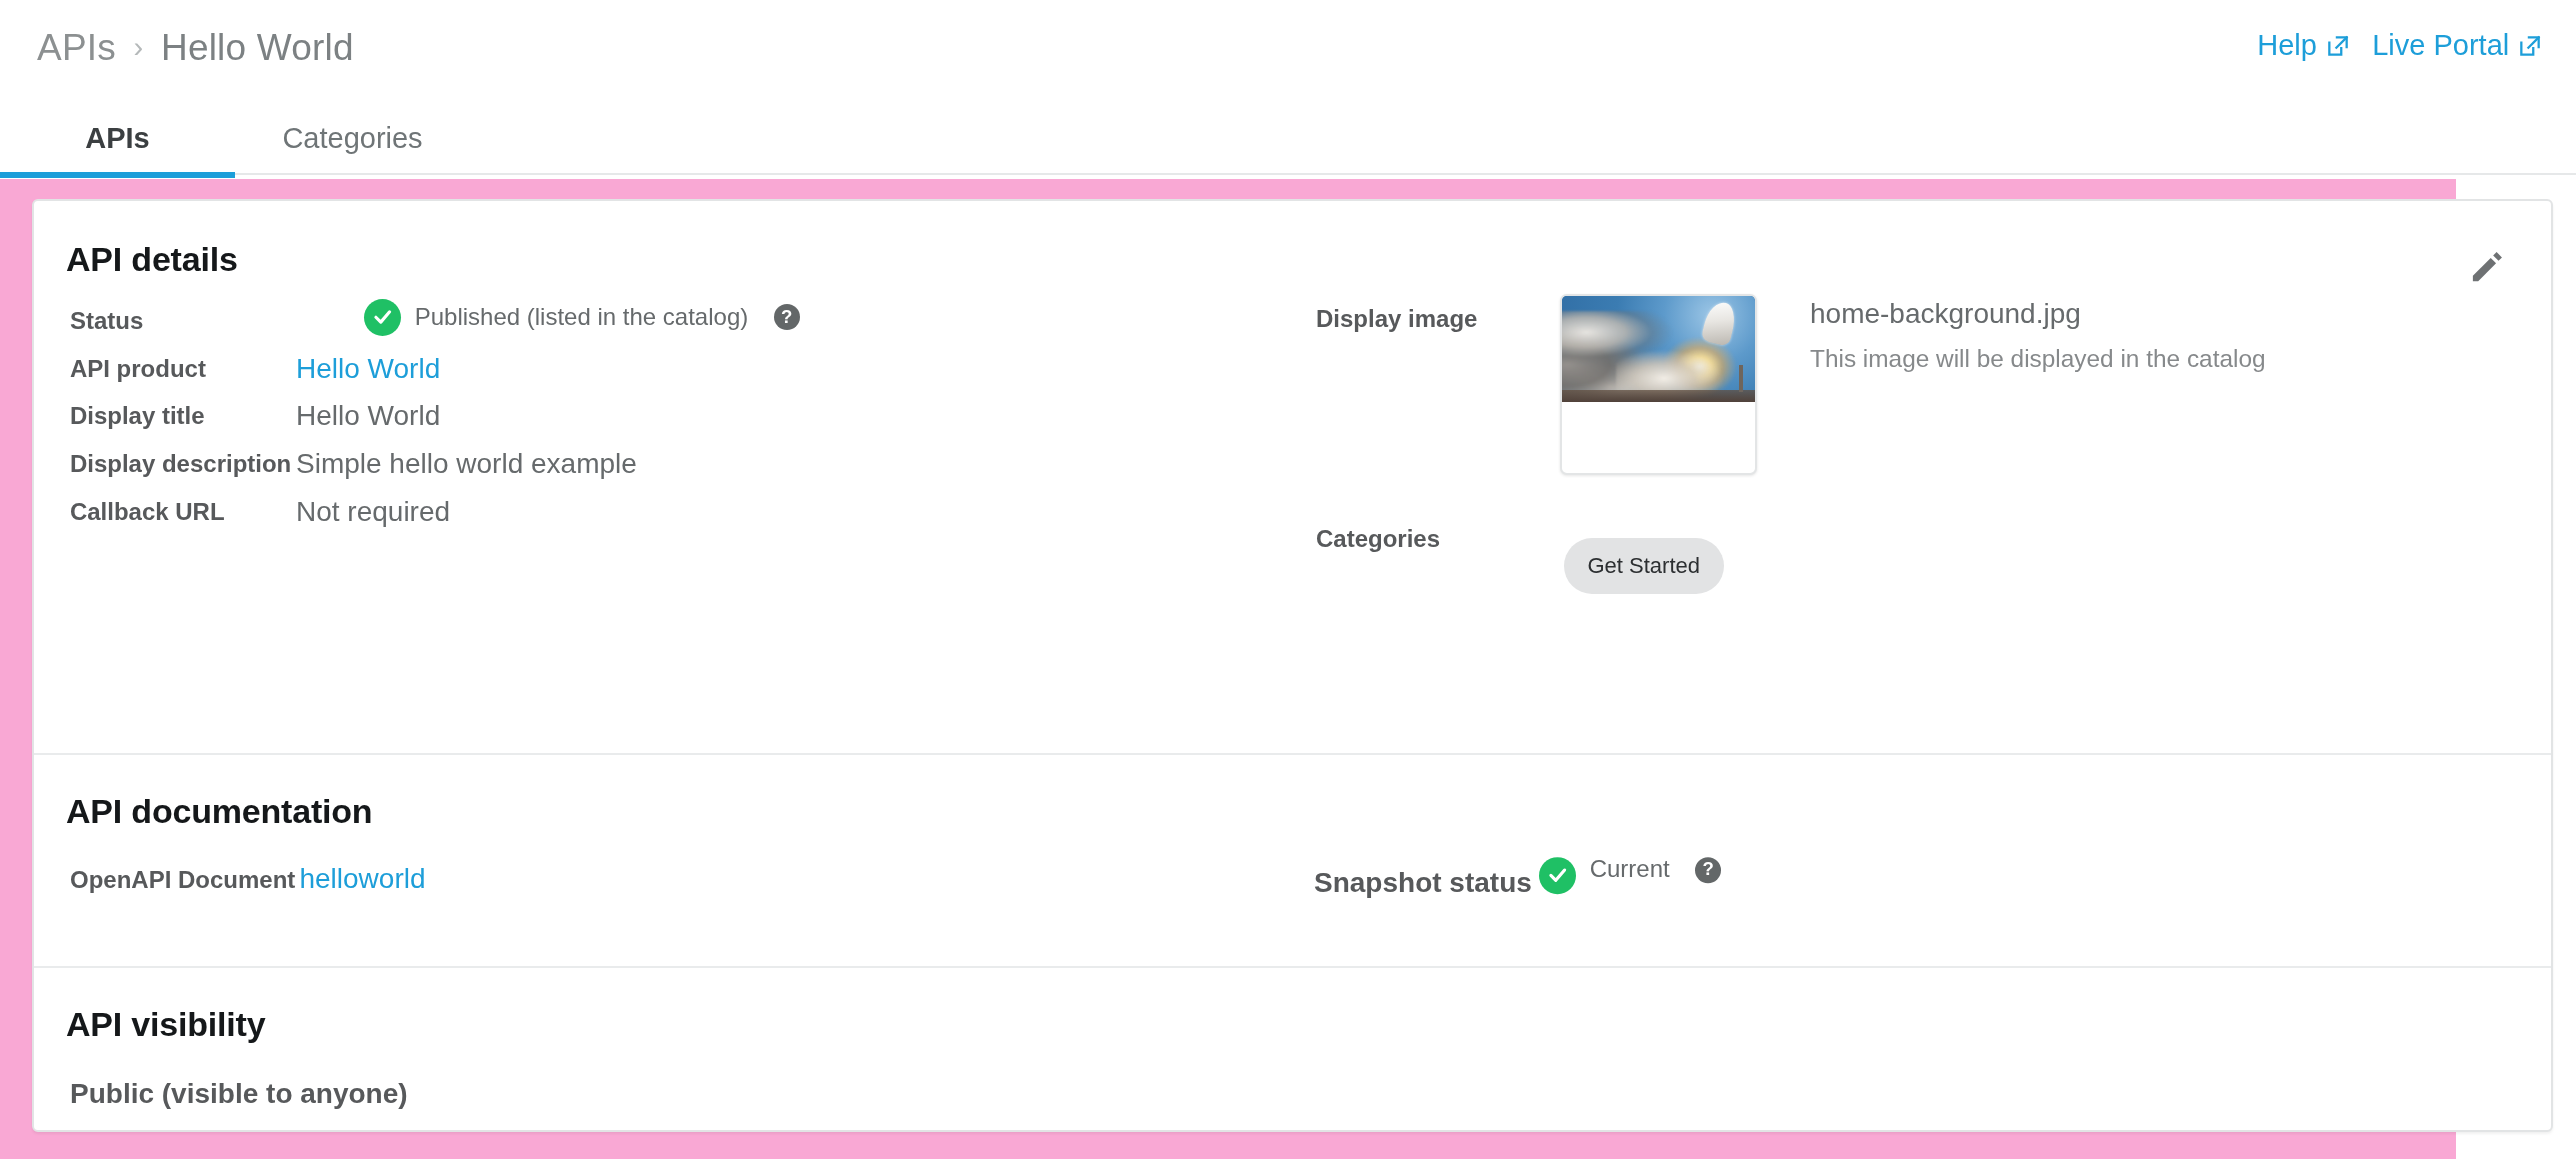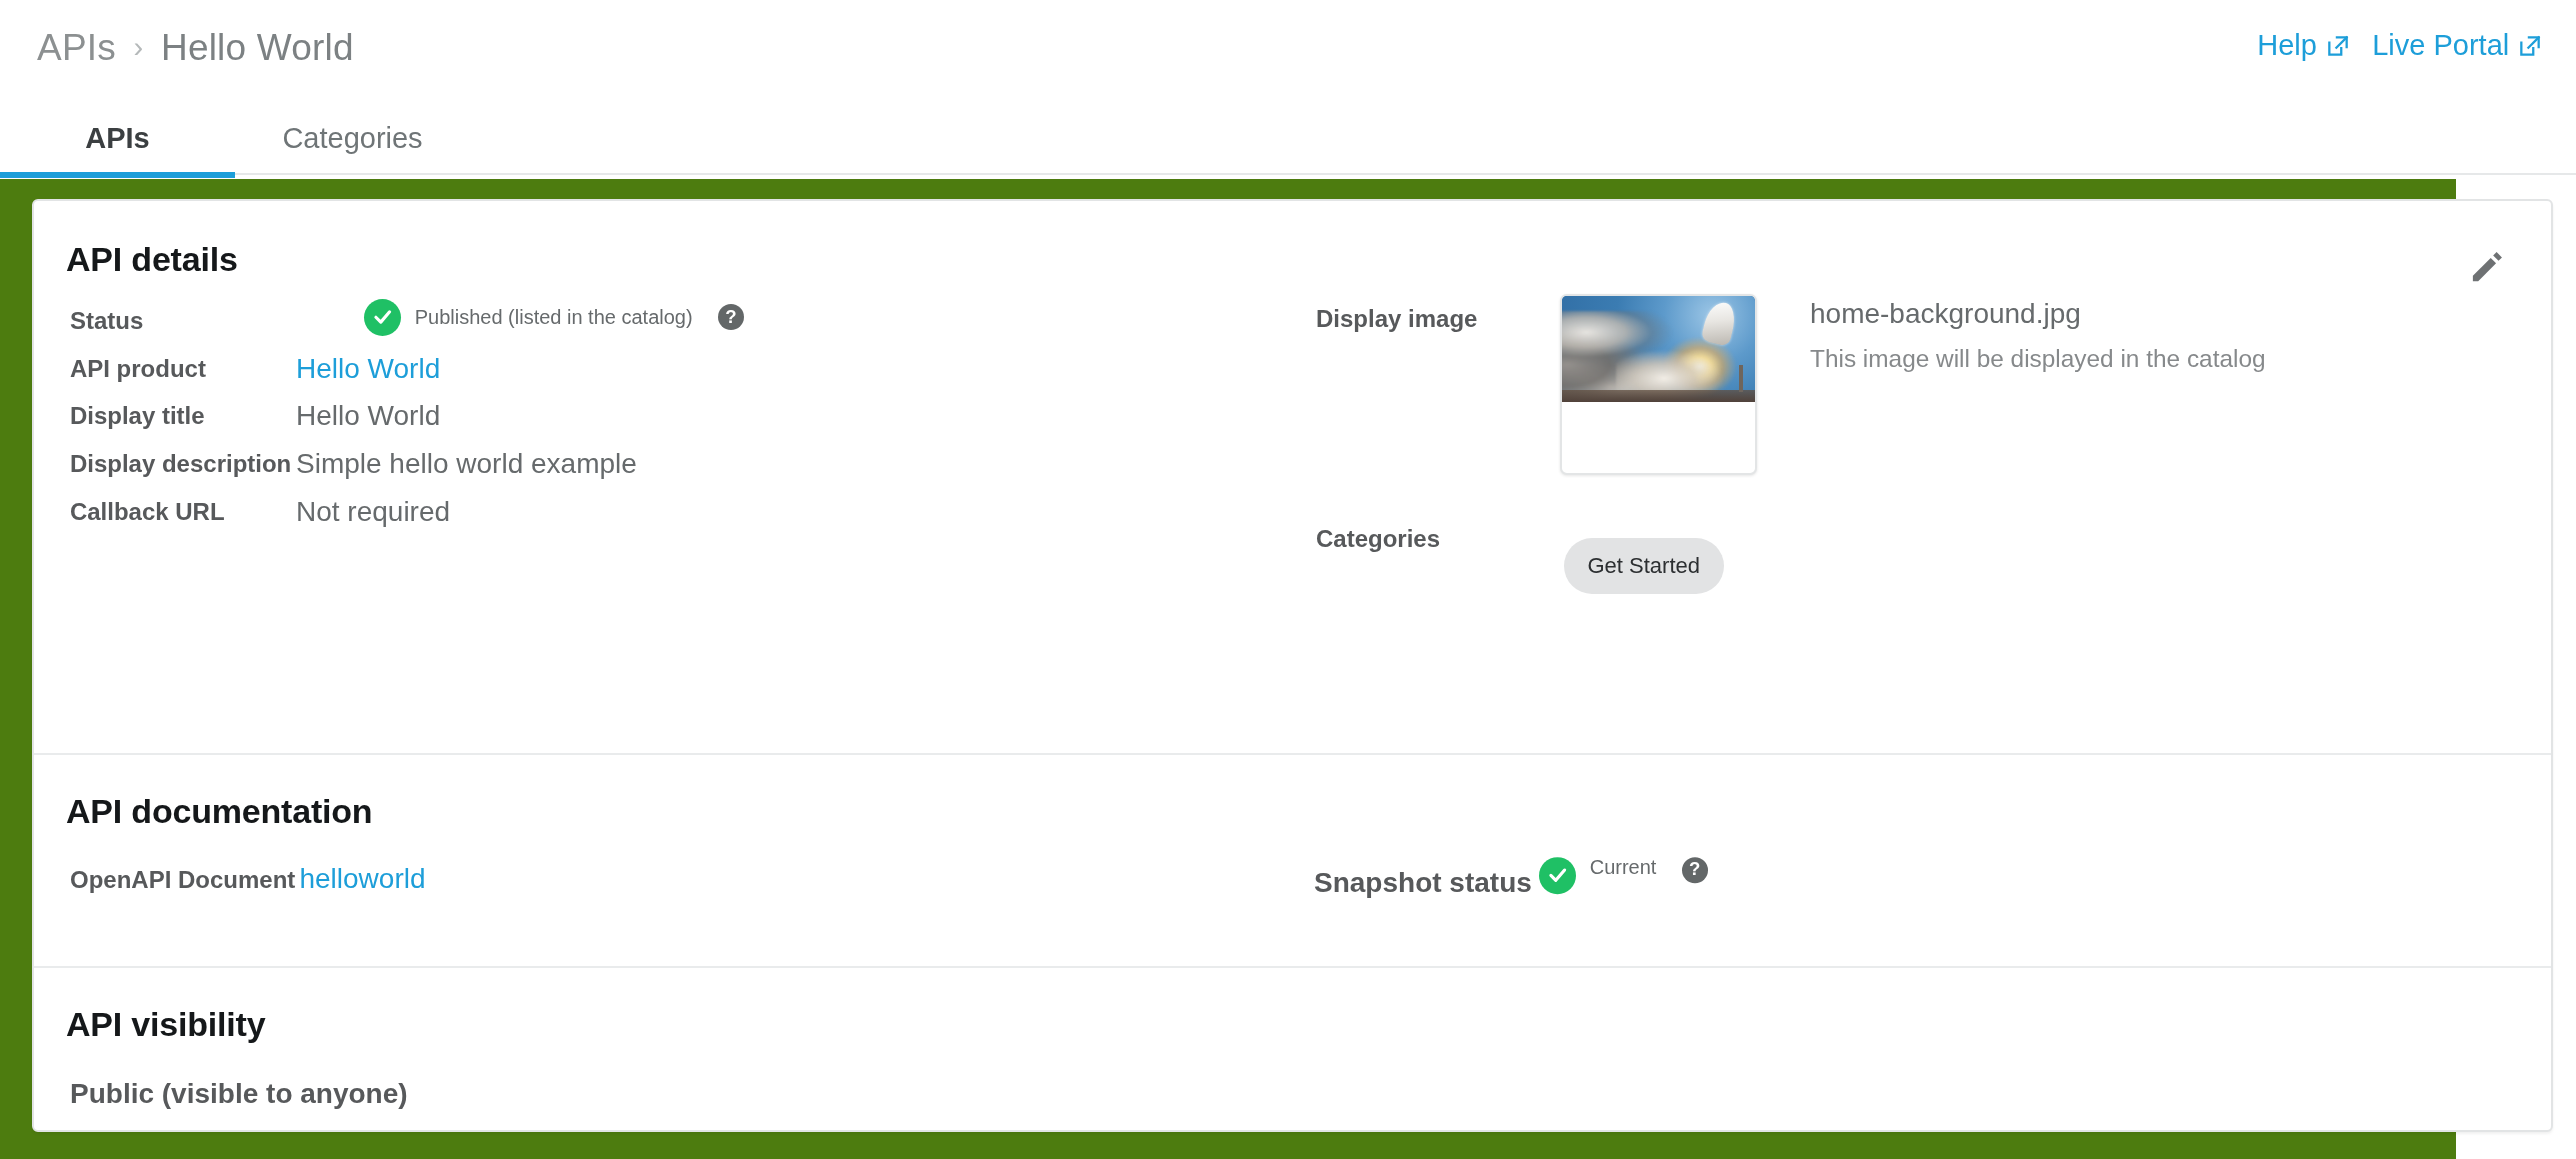--- a/index.html
+++ b/index.html
@@ -107,21 +107,21 @@
     height: 5.9px;
     background: #1d9ed9;
   }
 
   
   .page-body {
     position: absolute;
     top: 179px; left: 0;
     width: 2456px;
     height: 980px;
-    background: #4d7c0f;
+    background: #f9a8d4;
   }
 
   .card {
     position: absolute;
     left: 32px;
     top: 19.5px;
     width: 2521px;
     height: 933px;
     background: #ffffff;
     border: 2px solid #e2e4e5;
@@ -192,21 +192,21 @@
   .check-badge {
     width: 37px; height: 37px;
     border-radius: 50%;
     background: #1fc065;
     display: inline-flex;
     align-items: center;
     justify-content: center;
     flex: 0 0 auto;
   }
   .check-badge svg { width: 23.5px; height: 23.5px; display: block; }
-  .status-text { font-size: 20px; color: #666a6c; line-height: 1; }
+  .status-text { font-size: 24px; color: #666a6c; line-height: 1; }
 
   .help-dot {
     width: 26px; height: 26px;
     border-radius: 50%;
     background: #636768;
     color: #ffffff;
     font-size: 18.6px;
     font-weight: bold;
     display: inline-flex;
     align-items: center;

